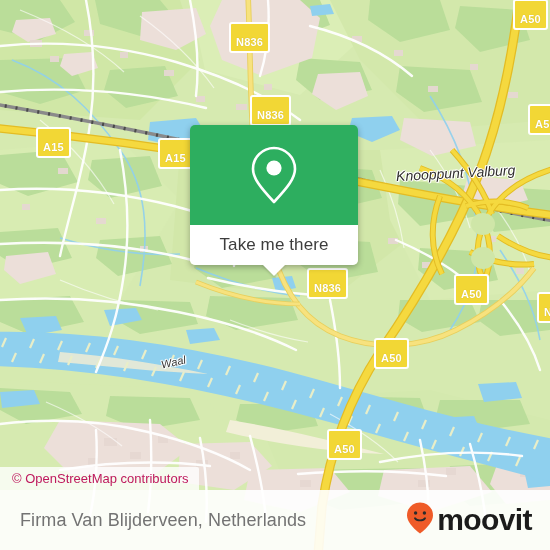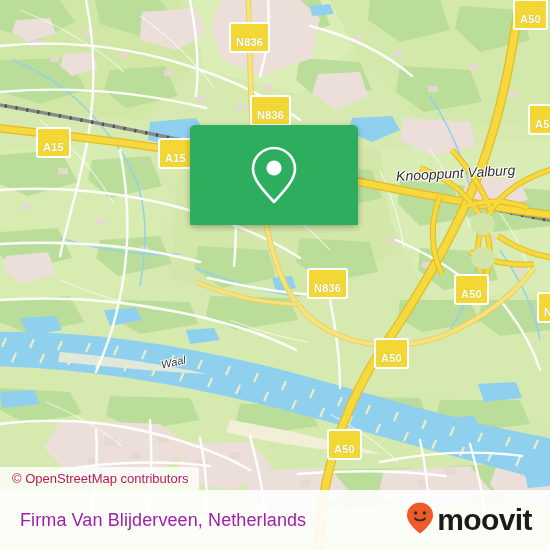--- a/index.html
+++ b/index.html
@@ -142,21 +142,21 @@
     display: flex;
     align-items: center;
     justify-content: space-between;
     padding: 0 18px 0 20px;
     box-sizing: border-box;
     z-index: 35;
   }
   #footer-title {
     font-family: "Liberation Sans", sans-serif;
     font-size: 18px;
-    color: #a21caf;
+    color: #737373;
     letter-spacing: .1px;
     white-space: nowrap;
   }
   #brand {
     display: flex;
     align-items: center;
     gap: 2px;
     text-align: center;
   }
   #brand-text {
@@ -462,20 +462,24 @@
 
     <div id="popup">
       <div id="popup-top">
         <span>
           <svg width="52" height="62" viewBox="0 0 52 62" aria-hidden="true">
             <path d="M26 4 C14.4 4 5 13.4 5 25 C5 34 12 43 26 58 C40 43 47 34 47 25 C47 13.4 37.6 4 26 4 Z" fill="none" stroke="#ffffff" stroke-width="2.6" stroke-linejoin="round"></path>
             <circle cx="26" cy="24" r="7.6" fill="#ffffff"></circle>
           </svg>
         </span>
       </div>
+      <div id="popup-bottom">
+        <span id="popup-cta">Take me there</span>
+        <span id="popup-tail"></span>
+      </div>
     </div>
 
     <div id="attribution">
       <span>© OpenStreetMap contributors</span>
     </div>
   </div>
 
   <div id="footer">
     <div id="footer-title">Firma Van Blijderveen, Netherlands</div>
     <div id="brand">

